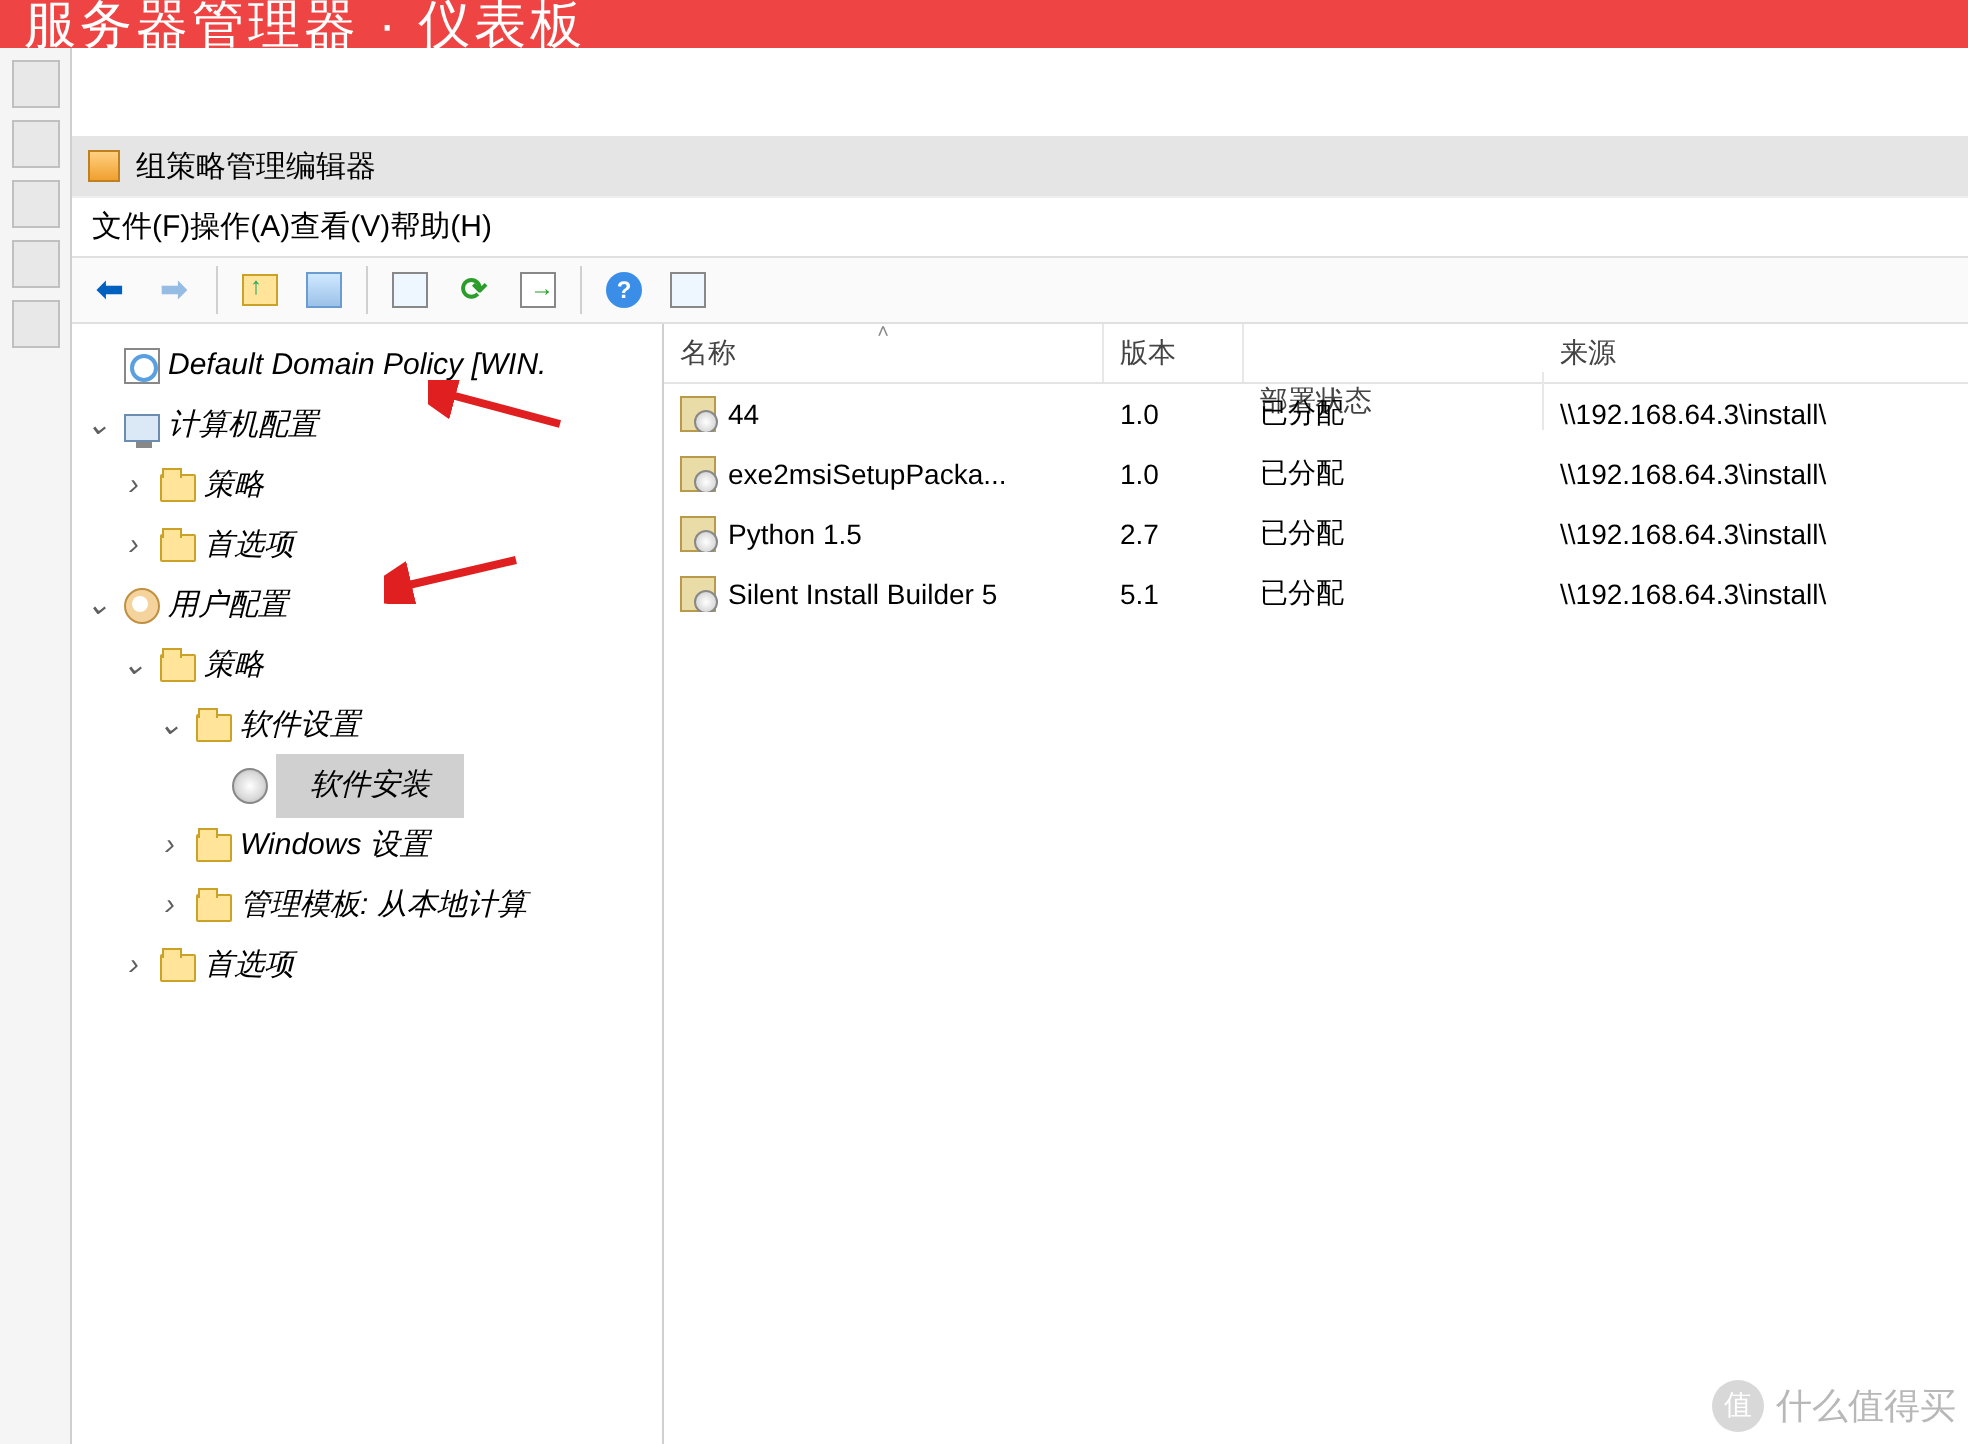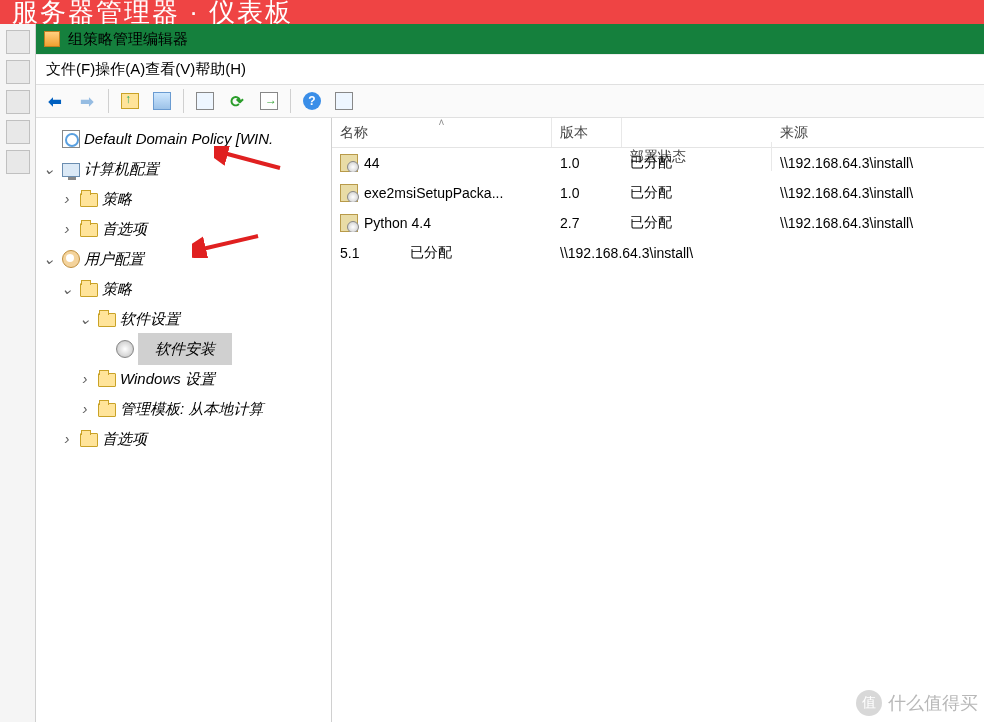--- a/index.html
+++ b/index.html
@@ -49,21 +49,22 @@
     background: #fff;
     display: flex;
     flex-direction: column;
   }
   .titlebar {
     height: 30px;
     display: flex;
     align-items: center;
     padding: 0 8px;
     font-size: 15px;
-    background: #15803d;
+    background: #e5e5e5;
+    margin-top: 44px;
   }
   .titlebar .app-icon {
     width: 16px; height: 16px;
     margin-right: 8px;
     display: inline-block;
     background: linear-gradient(#ffd080,#f0a030);
     border:1px solid #c08020;
   }
   .menubar {
     height: 30px;
@@ -393,27 +394,31 @@
               <span class="ic-pkg"></span>
               <span>exe2msiSetupPacka...</span>
             </div>
             <div class="cell cell-ver">1.0</div>
             <div class="cell cell-stat">已分配</div>
             <div class="cell cell-src">\\192.168.64.3\install\</div>
           </div>
           <div class="list-row">
             <div class="cell cell-name">
               <span class="ic-pkg"></span>
-              <span>Python 4.4</span>
+              <span>Python 1.5</span>
             </div>
             <div class="cell cell-ver">2.7</div>
             <div class="cell cell-stat">已分配</div>
             <div class="cell cell-src">\\192.168.64.3\install\</div>
           </div>
           <div class="list-row">
+            <div class="cell cell-name">
+              <span class="ic-pkg"></span>
+              <span>Silent Install Builder 5</span>
+            </div>
             <div class="cell cell-ver">5.1</div>
             <div class="cell cell-stat">已分配</div>
             <div class="cell cell-src">\\192.168.64.3\install\</div>
           </div>
         </div>
     </div>
 
   </div>
 </div>
 

